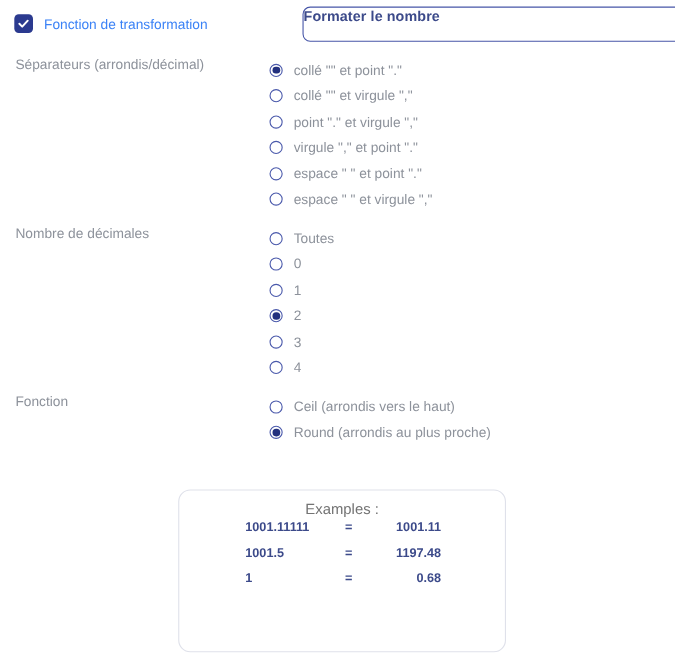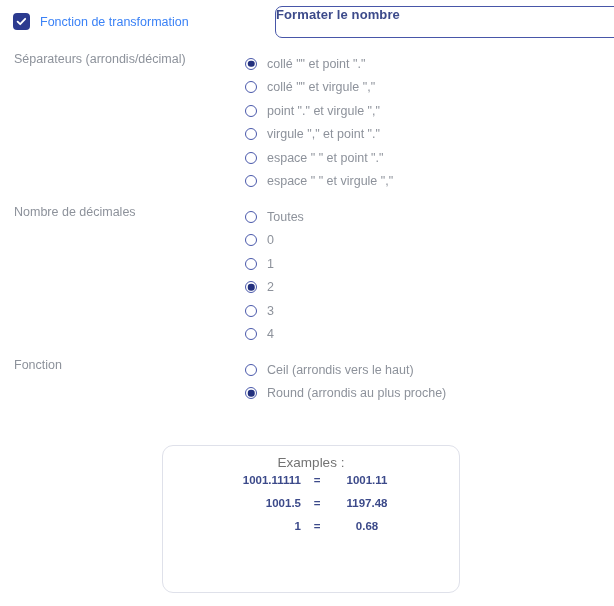--- a/index.html
+++ b/index.html
@@ -161,23 +161,23 @@
   }
   .ex-table td {
     font-size: 11.5px;
     font-weight: 700;
     color: #3c4a8a;
     height: 23.2px;
     padding: 0;
     white-space: nowrap;
     vertical-align: middle;
   }
-  .ex-in    { text-align: right; width: 78px; }
+  .ex-in    { text-align: left; width: 78px; }
   .ex-eq    { text-align: center; width: 32px; }
-  .ex-out   { text-align: center; width: 68px; }
+  .ex-out   { text-align: right; width: 68px; }
 </style>
 </head>
 <body>
 
 <div class="page">
 
   <div class="top-row">
 
     <div class="chk-wrap">
       <span class="checkbox">

